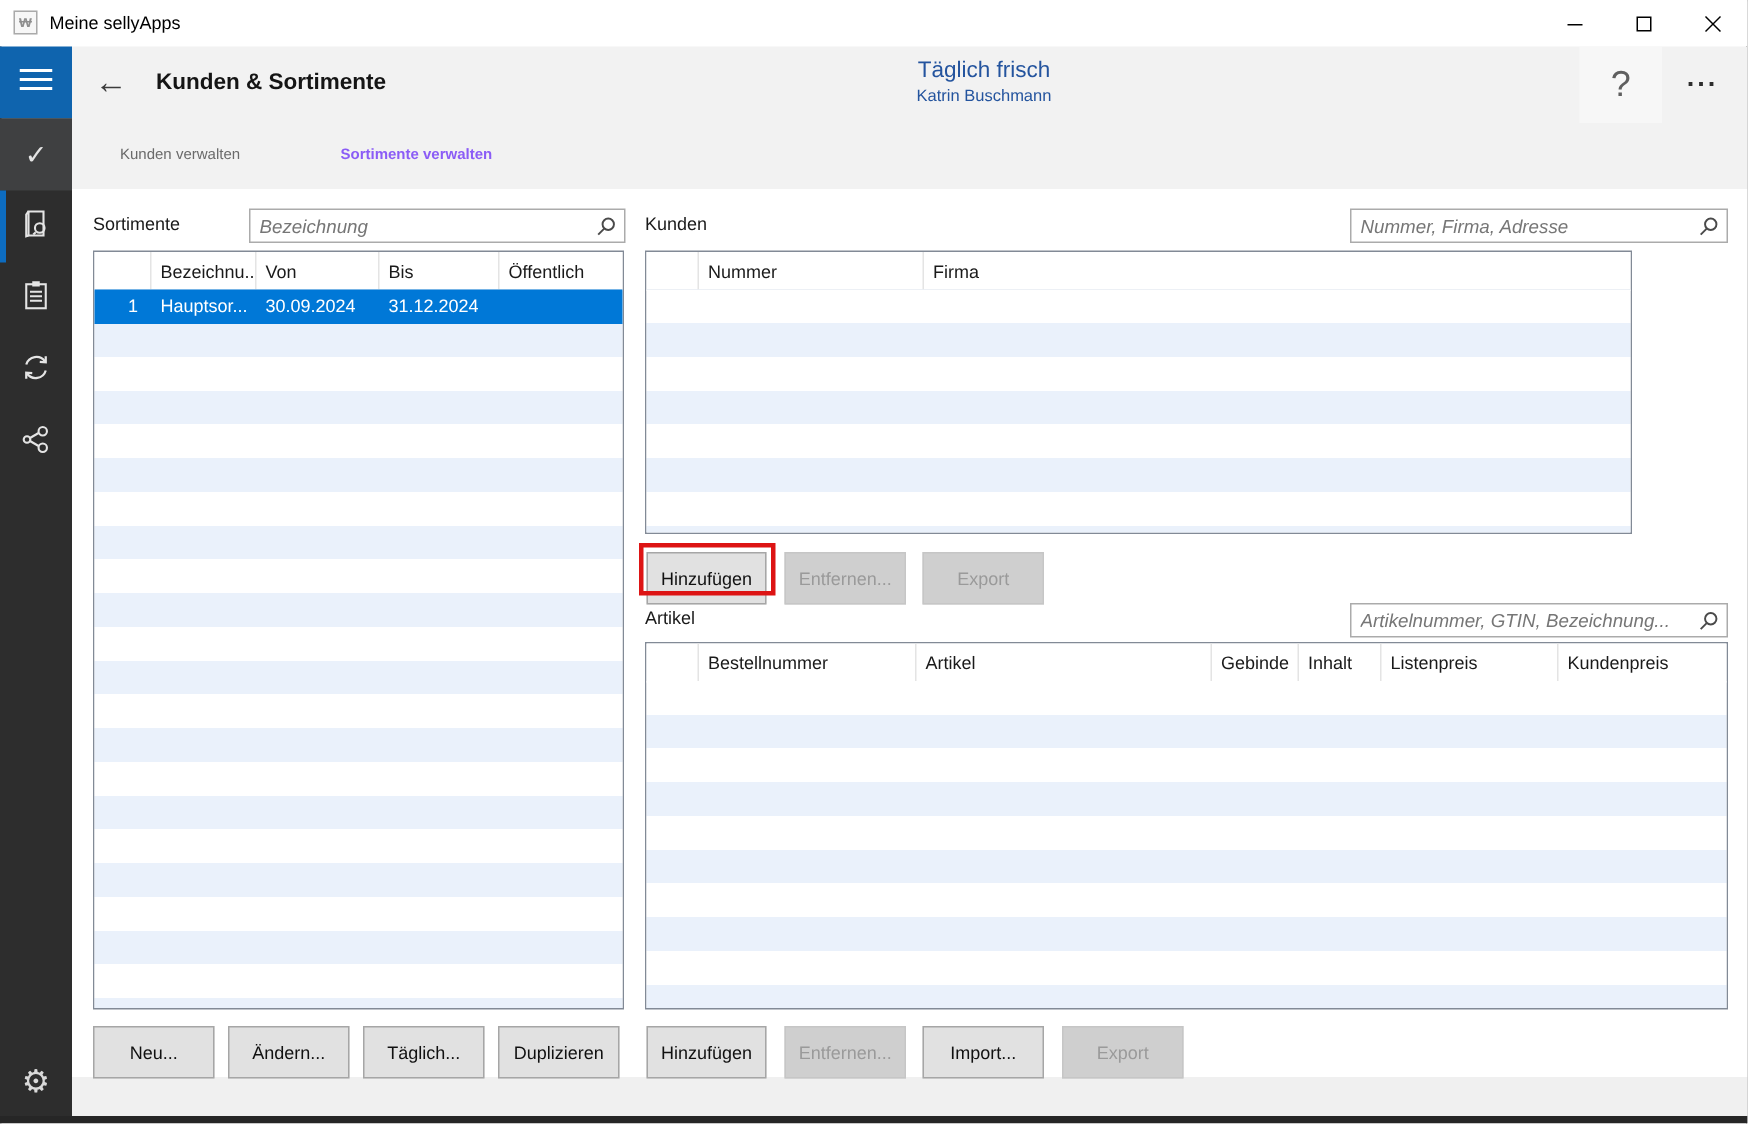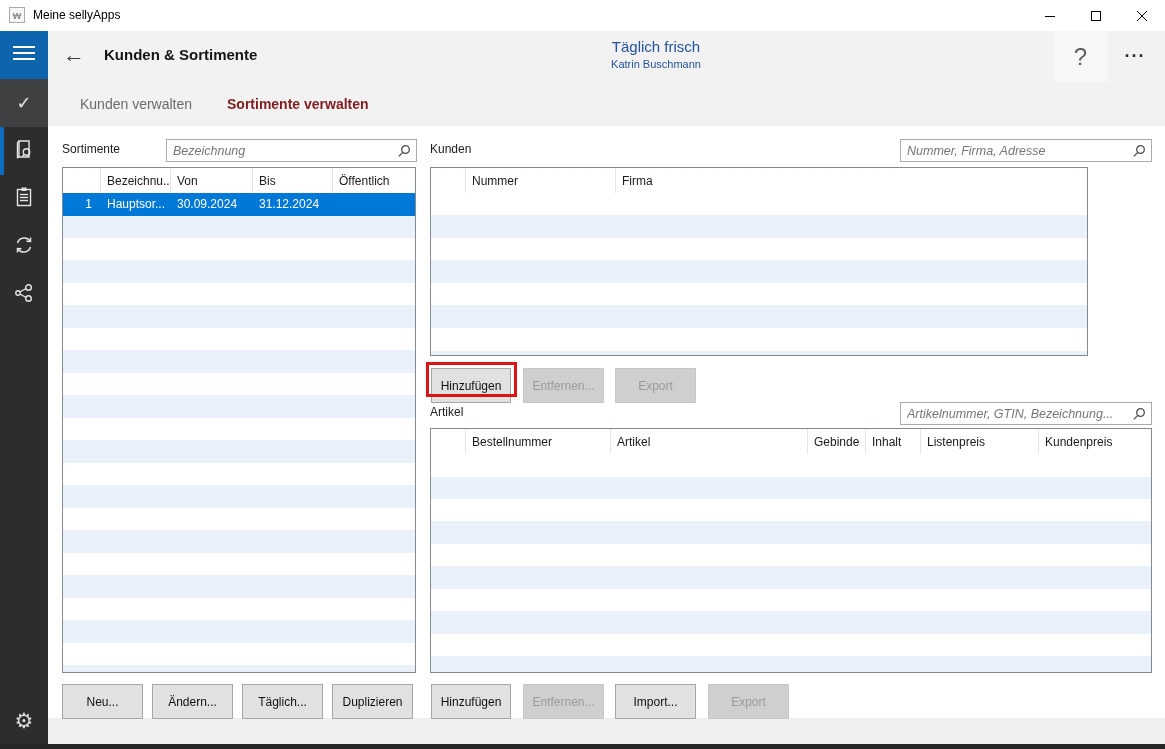--- a/index.html
+++ b/index.html
@@ -30,23 +30,23 @@
   .account{left:656px;top:38px;transform:translateX(-50%);text-align:center;color:#24549e;}
   .account .acc-name{font-size:15px;}
   .account .acc-user{font-size:11px;margin-top:3px;}
   .helpbtn{left:1053px;top:31px;width:55px;height:51px;background:#f7f7f7;color:#5f5f5f;
     font-size:24px;font-weight:300;display:flex;align-items:center;justify-content:center;}
   .morebtn{left:1112px;top:31px;width:46px;height:51px;color:#2d2d2d;font-size:18px;font-weight:bold;
     letter-spacing:1px;display:flex;align-items:center;justify-content:center;}
 
   
   .tabbar{left:48px;top:82px;width:1117px;height:44px;background:#f2f2f2;}
-  .tab{top:82px;height:44px;line-height:44px;font-size:14px;cursor:pointer;}
+  .tab{top:82px;height:44px;line-height:44px;font-size:10px;cursor:pointer;}
   .tab.inactive{left:80px;color:#6a6a6a;}
-  .tab.active{left:227px;color:#7f1d1d;font-weight:bold;}
+  .tab.active{left:227px;color:#8b5cf6;font-weight:bold;}
 
   .content{left:48px;top:126px;width:1117px;height:592px;background:#ffffff;}
   .bottom-strip{left:48px;top:718px;width:1117px;height:26px;background:#f0f0f0;}
 
   
   .sidebar{left:0;top:79px;width:48px;height:665px;background:#2d2d2d;}
   .side-item{position:absolute;left:0;width:48px;height:48px;display:flex;align-items:center;justify-content:center;color:#e4e4e4;cursor:pointer;}
   .side-item .stripe{position:absolute;left:0;top:0;width:4px;height:48px;background:#0d6cc0;}
   .side-check{top:0;background:#3f4041;font-size:18px;}
   .side-catalog{top:48px;}

